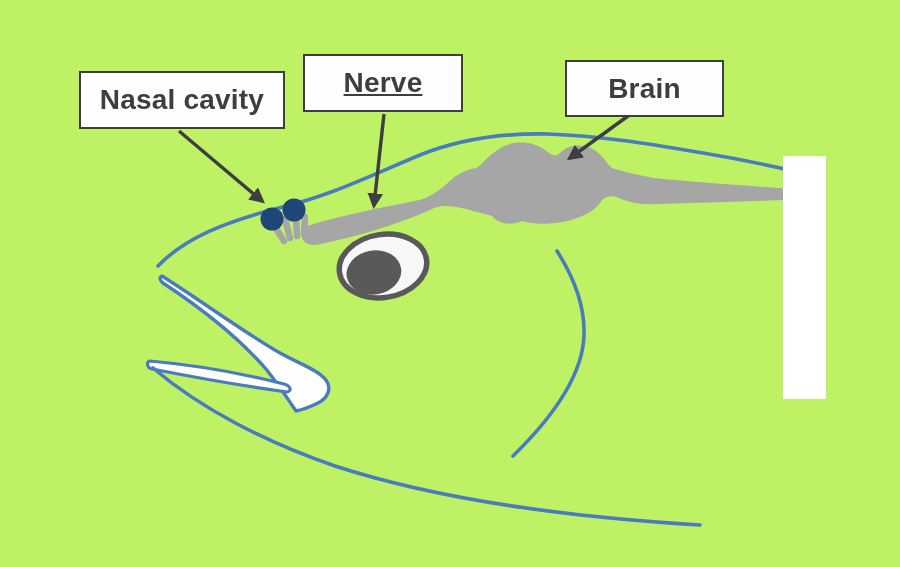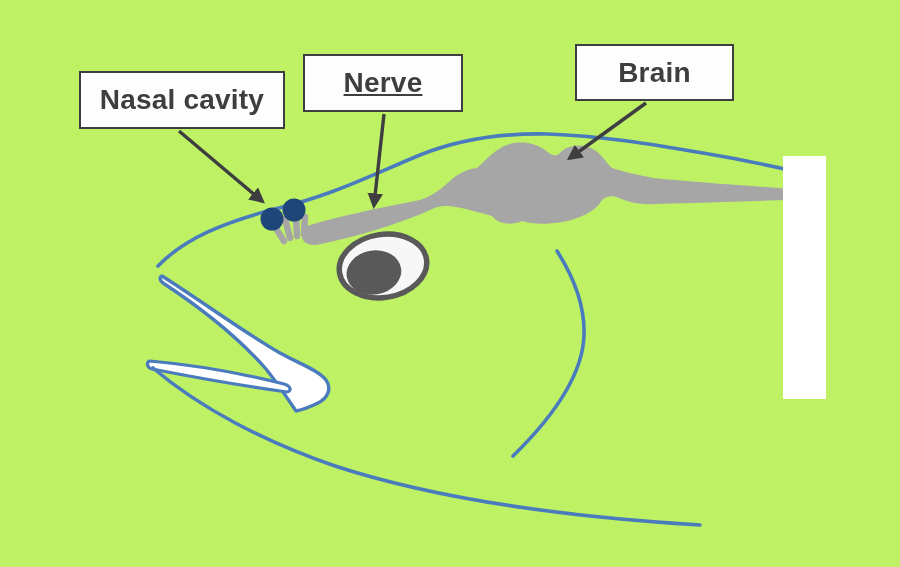--- a/index.html
+++ b/index.html
@@ -23,21 +23,21 @@
     color: #3e3e41;
     font-weight: bold;
     font-size: 28px;
     letter-spacing: 0.2px;
     display: flex;
     align-items: center;
     justify-content: center;
   }
   #label-nasal { left: 79px;  top: 71px; width: 206px; height: 58px; }
   #label-nerve { left: 303px; top: 54px; width: 160px; height: 58px; text-decoration: underline; }
-  #label-brain { left: 565px; top: 44px; width: 159px; height: 57px; margin-left: 10px; }
+  #label-brain { left: 565px; top: 60px; width: 159px; height: 57px; }
 </style>
 </head>
 <body>
 
 <div class="stage">
 
   <svg width="900" height="567" viewBox="0 0 900 567">
     <defs>
       <marker id="ah" viewBox="0 0 10 10" refX="7.5" refY="5" markerWidth="4.6" markerHeight="4.6" orient="auto-start-reverse">
         <path d="M0,0 L10,5 L0,10 Z" fill="#3e3e41"></path>

